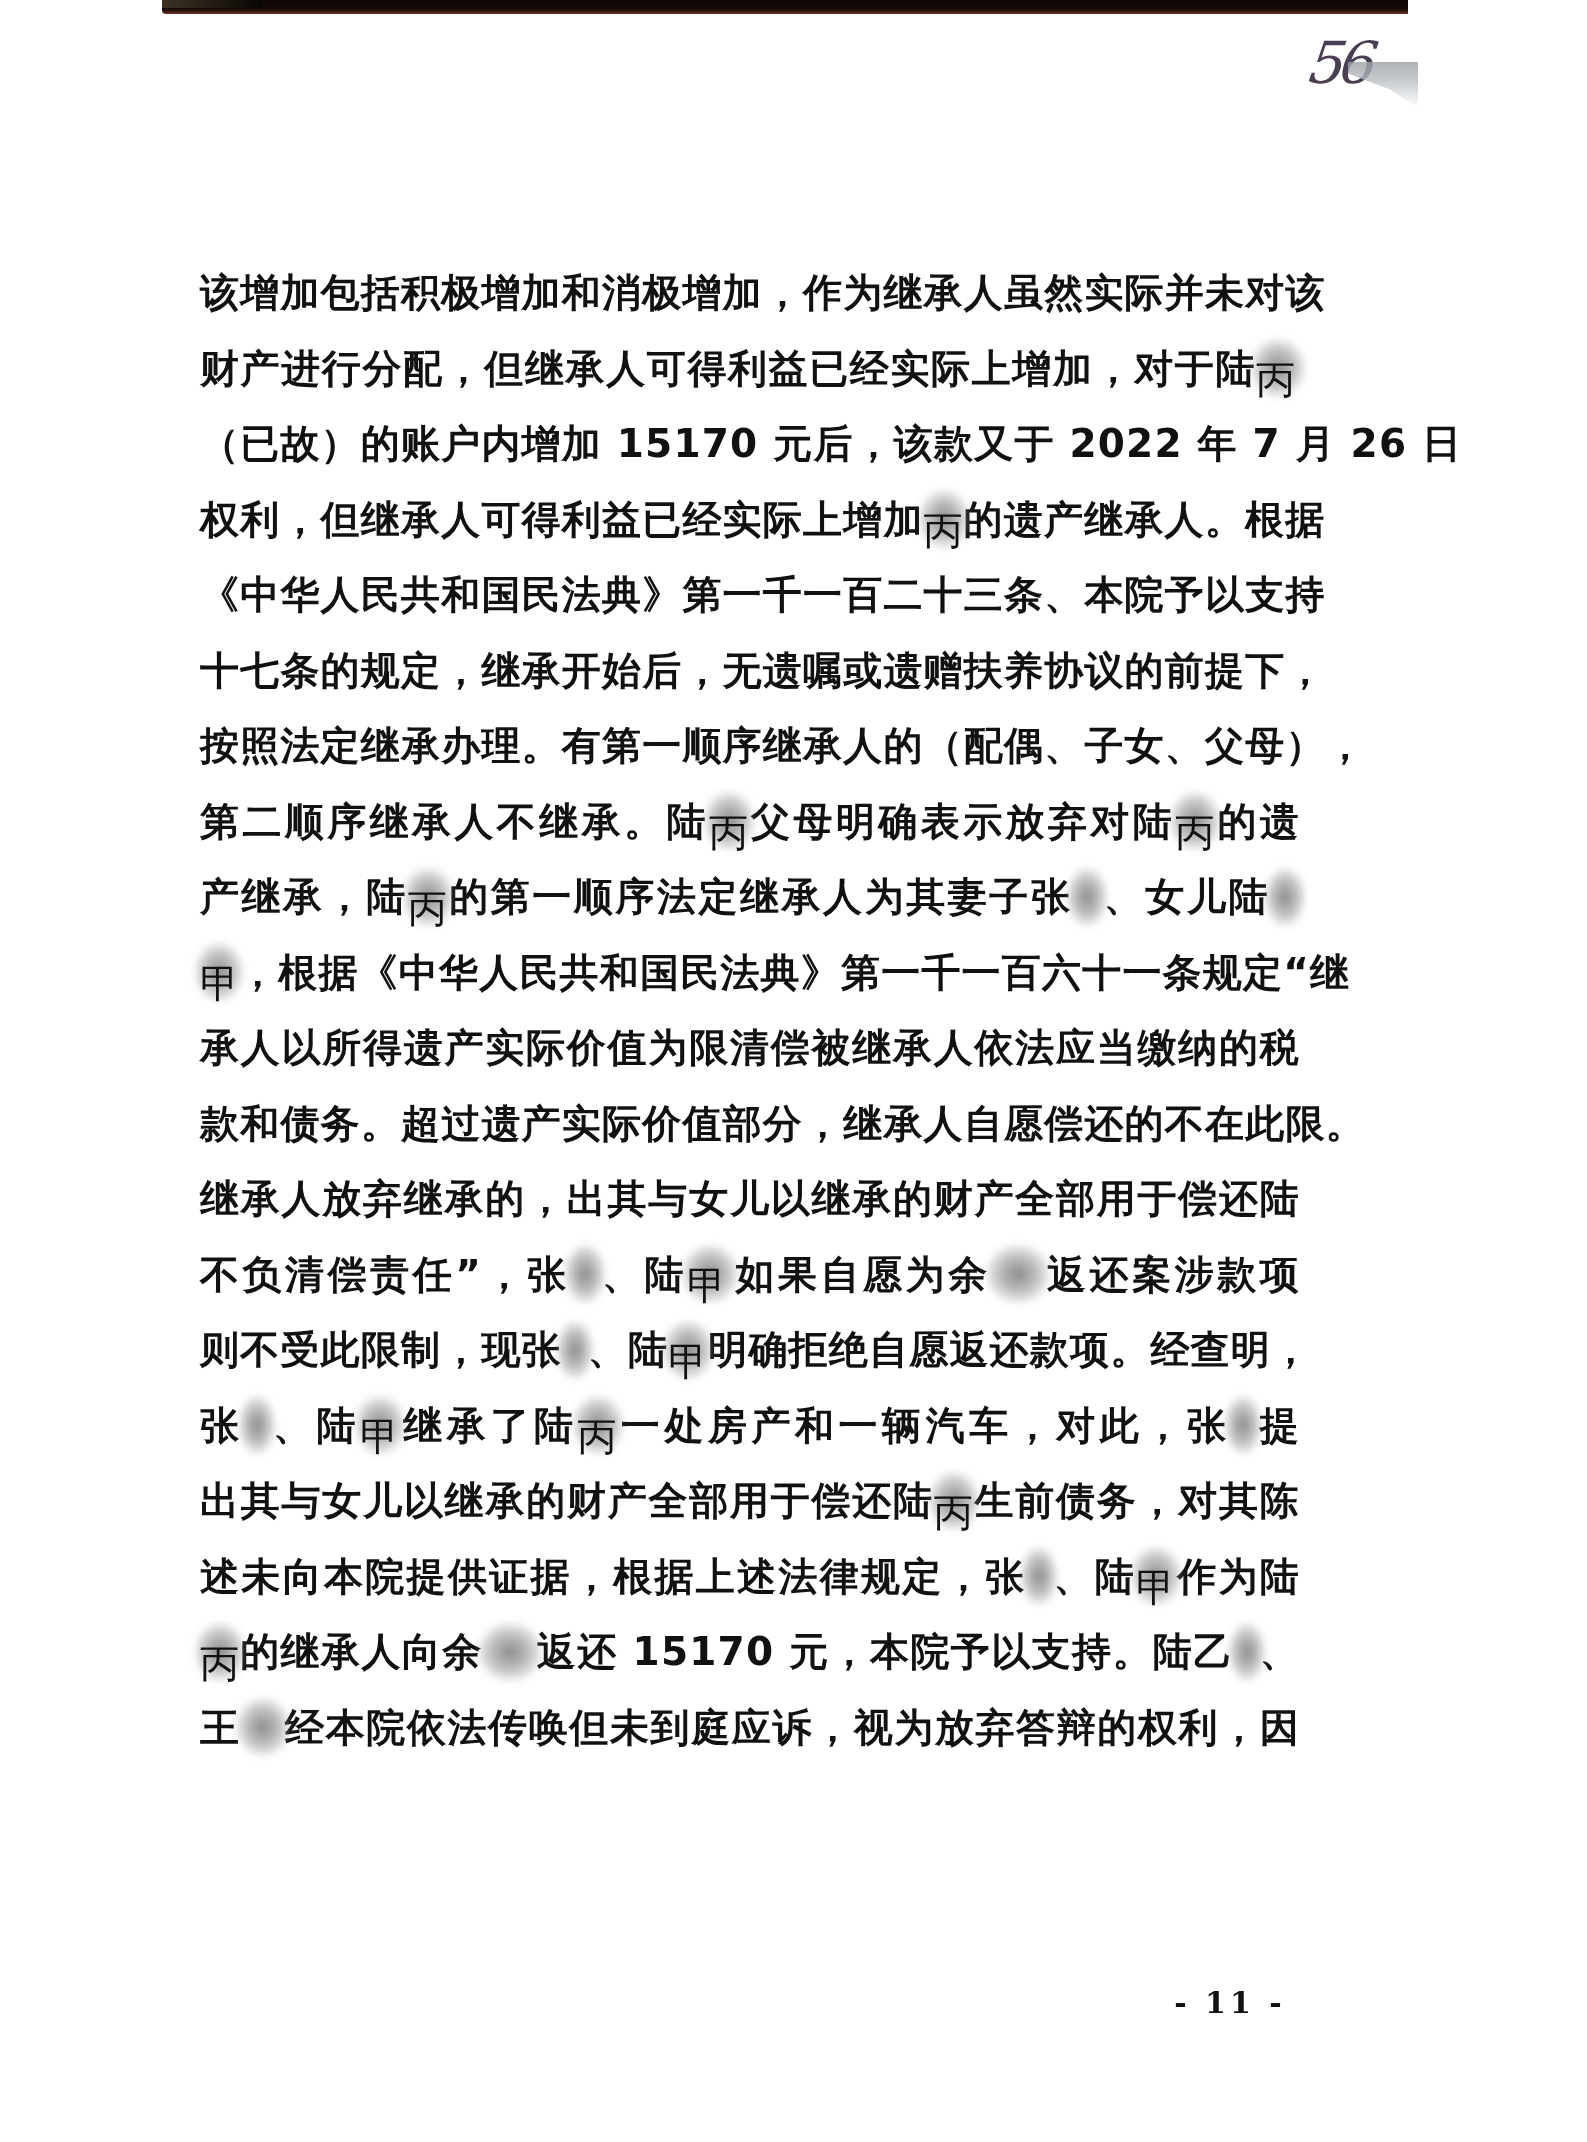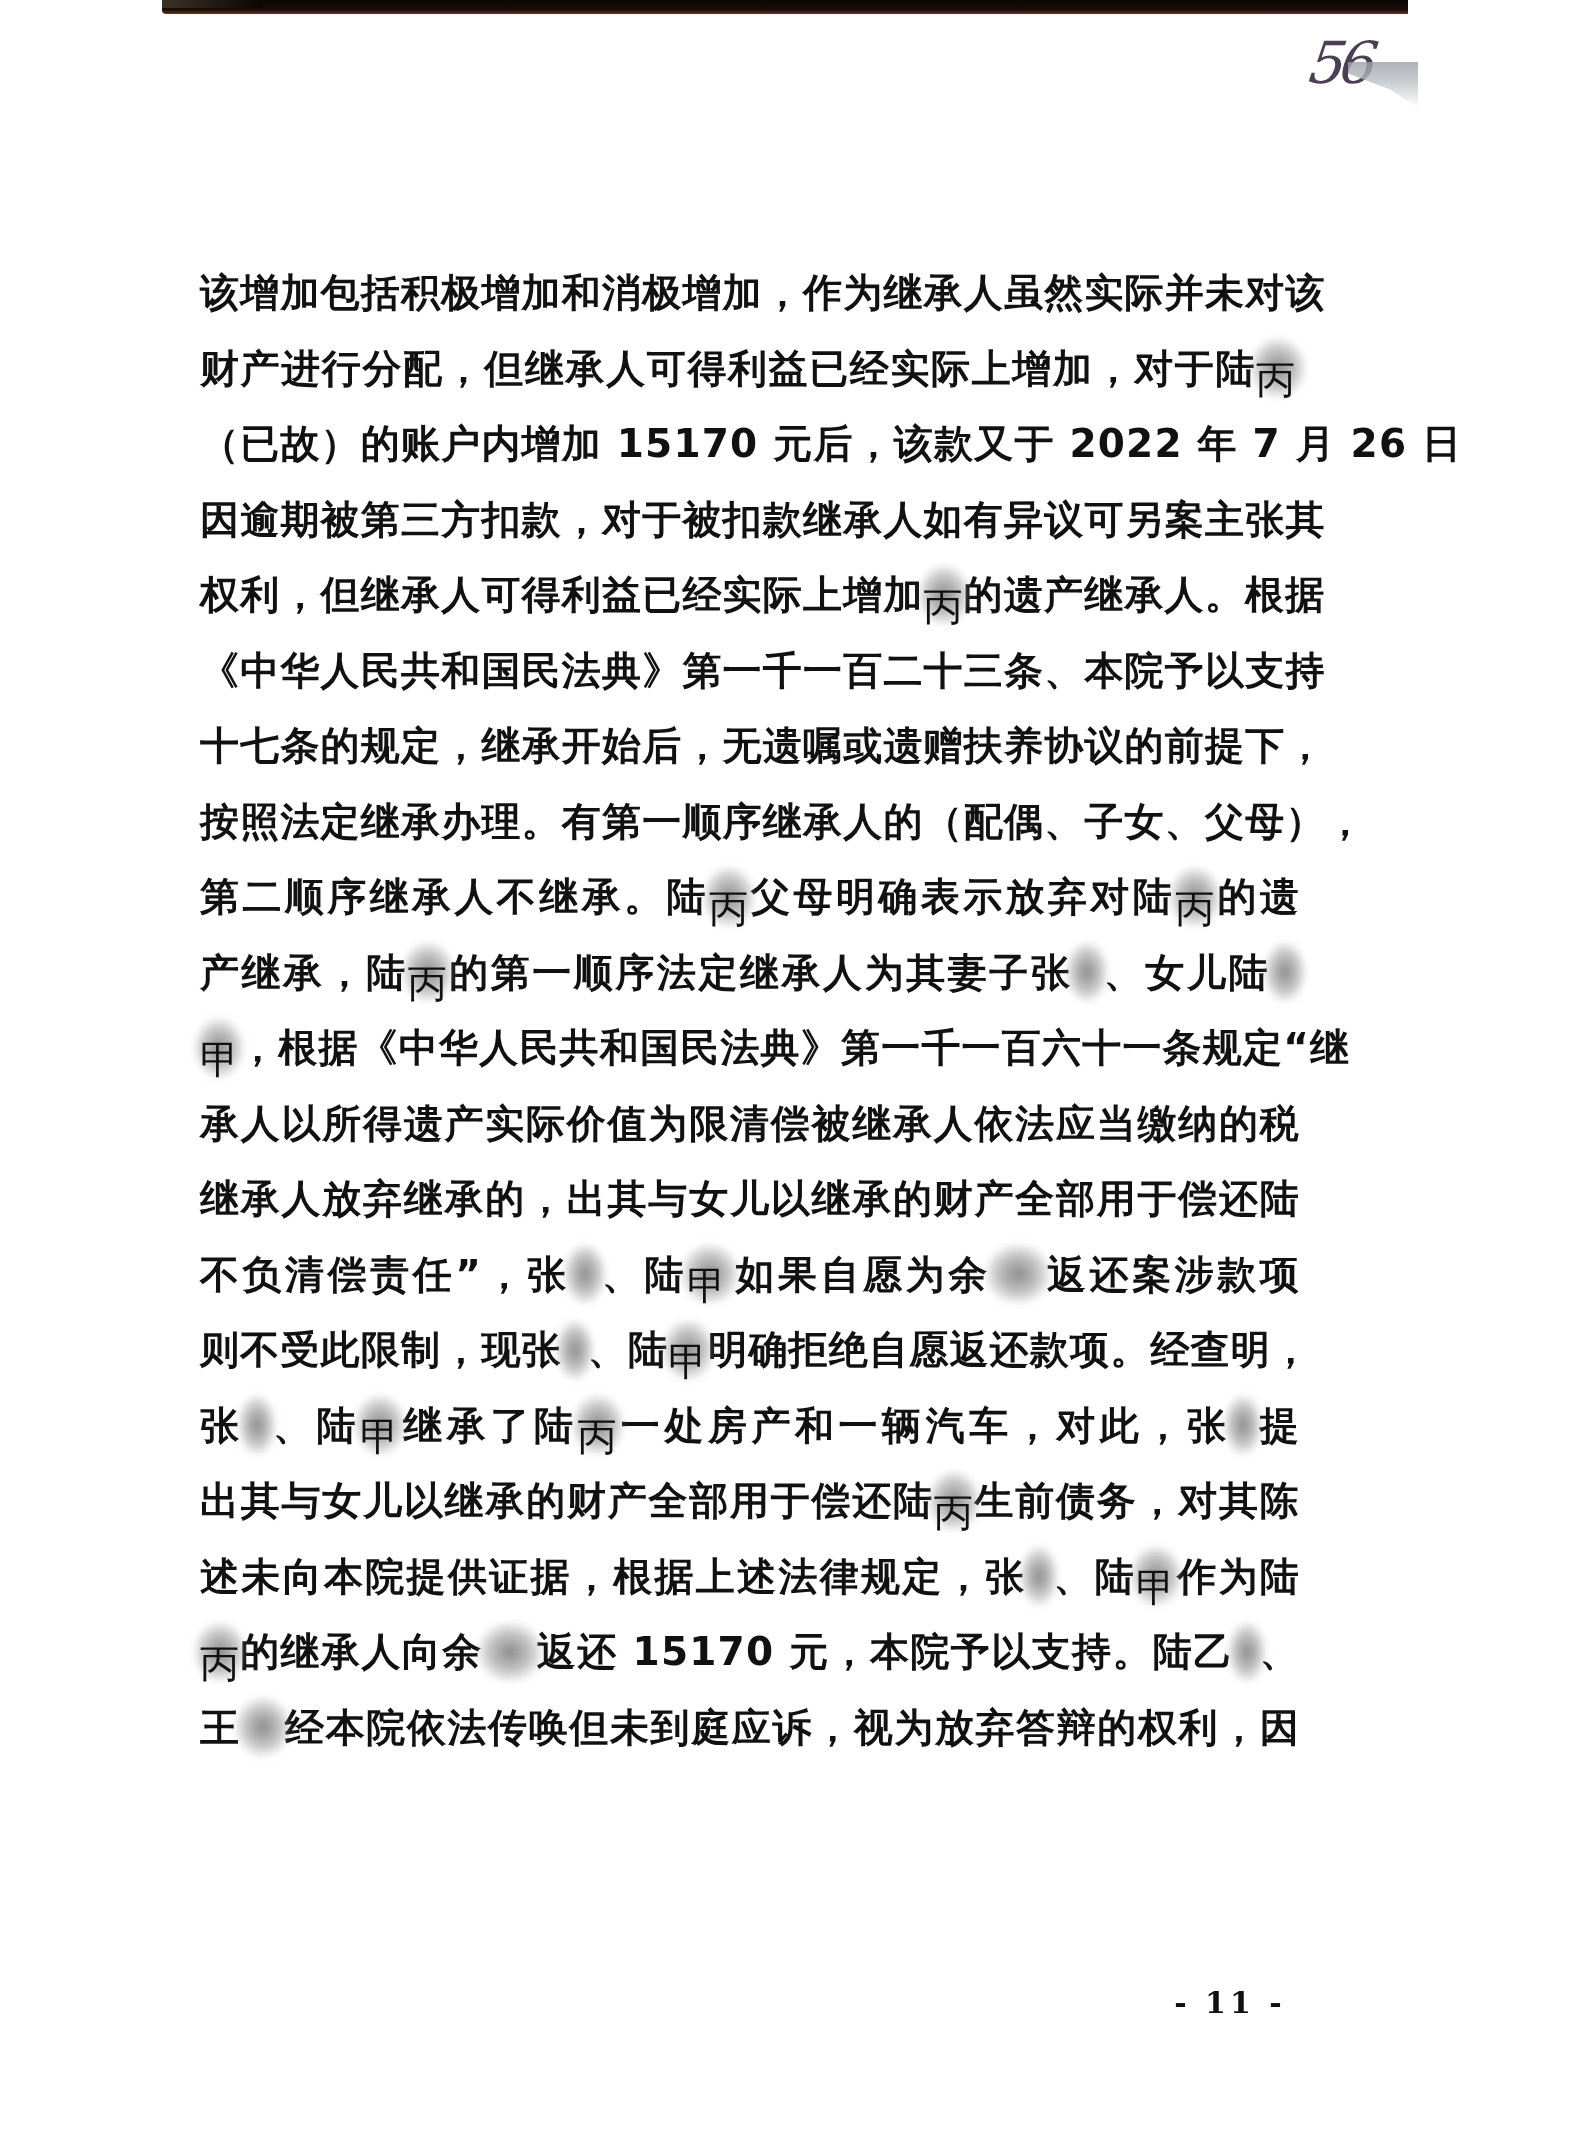--- a/index.html
+++ b/index.html
@@ -75,29 +75,29 @@
 
 <div class="handmark">
   <span class="digits">56</span>
   <span class="smudge"></span>
 </div>
 
 <div class="body-text" id="body-text">
     <div class="line"><span class="seg">该增加包括积极增加和消极增加，作为继承人虽然实际并未对该</span></div>
     <div class="line"><span class="seg">财产进行分配，但继承人可得利益已经实际上增加，对于陆</span><span class="redact-wrap" style="width: 44px; height: 52px;"><span class="redact" style="width: 56px; height: 60px;"></span><span class="overlay">丙</span></span></div>
     <div class="line"><span class="seg">（已故）的账户内增加 15170 元后，该款又于 2022 年 7 月 26 日</span></div>
-    <div class="line"><span class="seg">因逾期被第三方扣款，对于被扣款继承人如有异议可另案主张其</span></div>
     <div class="line"><span class="seg">权利，但继承人可得利益已经实际上增加</span><span class="redact-wrap" style="width: 40px; height: 52px;"><span class="redact" style="width: 52px; height: 60px;"></span><span class="overlay">丙</span></span><span class="seg">的遗产继承人。根据</span></div>
     <div class="line"><span class="seg">《中华人民共和国民法典》第一千一百二十三条、本院予以支持</span></div>
     <div class="line"><span class="seg">十七条的规定，继承开始后，无遗嘱或遗赠扶养协议的前提下，</span></div>
     <div class="line"><span class="seg">按照法定继承办理。有第一顺序继承人的（配偶、子女、父母），</span></div>
     <div class="line"><span class="seg">第二顺序继承人不继承。陆</span><span class="redact-wrap" style="width: 40px; height: 52px;"><span class="redact" style="width: 52px; height: 60px;"></span><span class="overlay">丙</span></span><span class="seg">父母明确表示放弃对陆</span><span class="redact-wrap" style="width: 40px; height: 52px;"><span class="redact" style="width: 52px; height: 60px;"></span><span class="overlay">丙</span></span><span class="seg">的遗</span></div>
     <div class="line"><span class="seg">产继承，陆</span><span class="redact-wrap" style="width: 40px; height: 52px;"><span class="redact" style="width: 52px; height: 60px;"></span><span class="overlay">丙</span></span><span class="seg">的第一顺序法定继承人为其妻子张</span><span class="redact-wrap" style="width: 30px; height: 52px;"><span class="redact" style="width: 42px; height: 60px;"></span></span><span class="seg">、女儿陆</span><span class="redact-wrap" style="width: 30px; height: 52px;"><span class="redact" style="width: 42px; height: 60px;"></span></span></div>
     <div class="line"><span class="redact-wrap" style="width: 38px; height: 52px;"><span class="redact" style="width: 50px; height: 60px;"></span><span class="overlay">甲</span></span><span class="seg">，根据《中华人民共和国民法典》第一千一百六十一条规定“继</span></div>
     <div class="line"><span class="seg">承人以所得遗产实际价值为限清偿被继承人依法应当缴纳的税</span></div>
+    <div class="line"><span class="seg">款和债务。超过遗产实际价值部分，继承人自愿偿还的不在此限。</span></div>
     <div class="line"><span class="seg">继承人放弃继承的，出其与女儿以继承的财产全部用于偿还陆</span></div>
     <div class="line"><span class="seg">不负清偿责任”，张</span><span class="redact-wrap" style="width: 30px; height: 52px;"><span class="redact" style="width: 42px; height: 60px;"></span></span><span class="seg">、陆</span><span class="redact-wrap" style="width: 46px; height: 52px;"><span class="redact" style="width: 58px; height: 60px;"></span><span class="overlay">甲</span></span><span class="seg">如果自愿为余</span><span class="redact-wrap" style="width: 54px; height: 52px;"><span class="redact" style="width: 66px; height: 60px;"></span></span><span class="seg">返还案涉款项</span></div>
     <div class="line"><span class="seg">则不受此限制，现张</span><span class="redact-wrap" style="width: 26px; height: 52px;"><span class="redact" style="width: 38px; height: 60px;"></span></span><span class="seg">、陆</span><span class="redact-wrap" style="width: 40px; height: 52px;"><span class="redact" style="width: 52px; height: 60px;"></span><span class="overlay">甲</span></span><span class="seg">明确拒绝自愿返还款项。经查明，</span></div>
     <div class="line"><span class="seg">张</span><span class="redact-wrap" style="width: 26px; height: 52px;"><span class="redact" style="width: 38px; height: 60px;"></span></span><span class="seg">、陆</span><span class="redact-wrap" style="width: 40px; height: 52px;"><span class="redact" style="width: 52px; height: 60px;"></span><span class="overlay">甲</span></span><span class="seg">继承了陆</span><span class="redact-wrap" style="width: 40px; height: 52px;"><span class="redact" style="width: 52px; height: 60px;"></span><span class="overlay">丙</span></span><span class="seg">一处房产和一辆汽车，对此，张</span><span class="redact-wrap" style="width: 26px; height: 52px;"><span class="redact" style="width: 38px; height: 60px;"></span></span><span class="seg">提</span></div>
     <div class="line"><span class="seg">出其与女儿以继承的财产全部用于偿还陆</span><span class="redact-wrap" style="width: 40px; height: 52px;"><span class="redact" style="width: 52px; height: 60px;"></span><span class="overlay">丙</span></span><span class="seg">生前债务，对其陈</span></div>
     <div class="line"><span class="seg">述未向本院提供证据，根据上述法律规定，张</span><span class="redact-wrap" style="width: 26px; height: 52px;"><span class="redact" style="width: 38px; height: 60px;"></span></span><span class="seg">、陆</span><span class="redact-wrap" style="width: 40px; height: 52px;"><span class="redact" style="width: 52px; height: 60px;"></span><span class="overlay">甲</span></span><span class="seg">作为陆</span></div>
     <div class="line"><span class="redact-wrap" style="width: 40px; height: 52px;"><span class="redact" style="width: 52px; height: 60px;"></span><span class="overlay">丙</span></span><span class="seg">的继承人向余</span><span class="redact-wrap" style="width: 54px; height: 52px;"><span class="redact" style="width: 66px; height: 60px;"></span></span><span class="seg">返还 15170 元，本院予以支持。陆乙</span><span class="redact-wrap" style="width: 26px; height: 52px;"><span class="redact" style="width: 38px; height: 60px;"></span></span><span class="seg">、</span></div>
     <div class="line last"><span class="seg">王</span><span class="redact-wrap" style="width: 44px; height: 52px;"><span class="redact" style="width: 56px; height: 60px;"></span></span><span class="seg">经本院依法传唤但未到庭应诉，视为放弃答辩的权利，因</span></div>
   </div>
 

